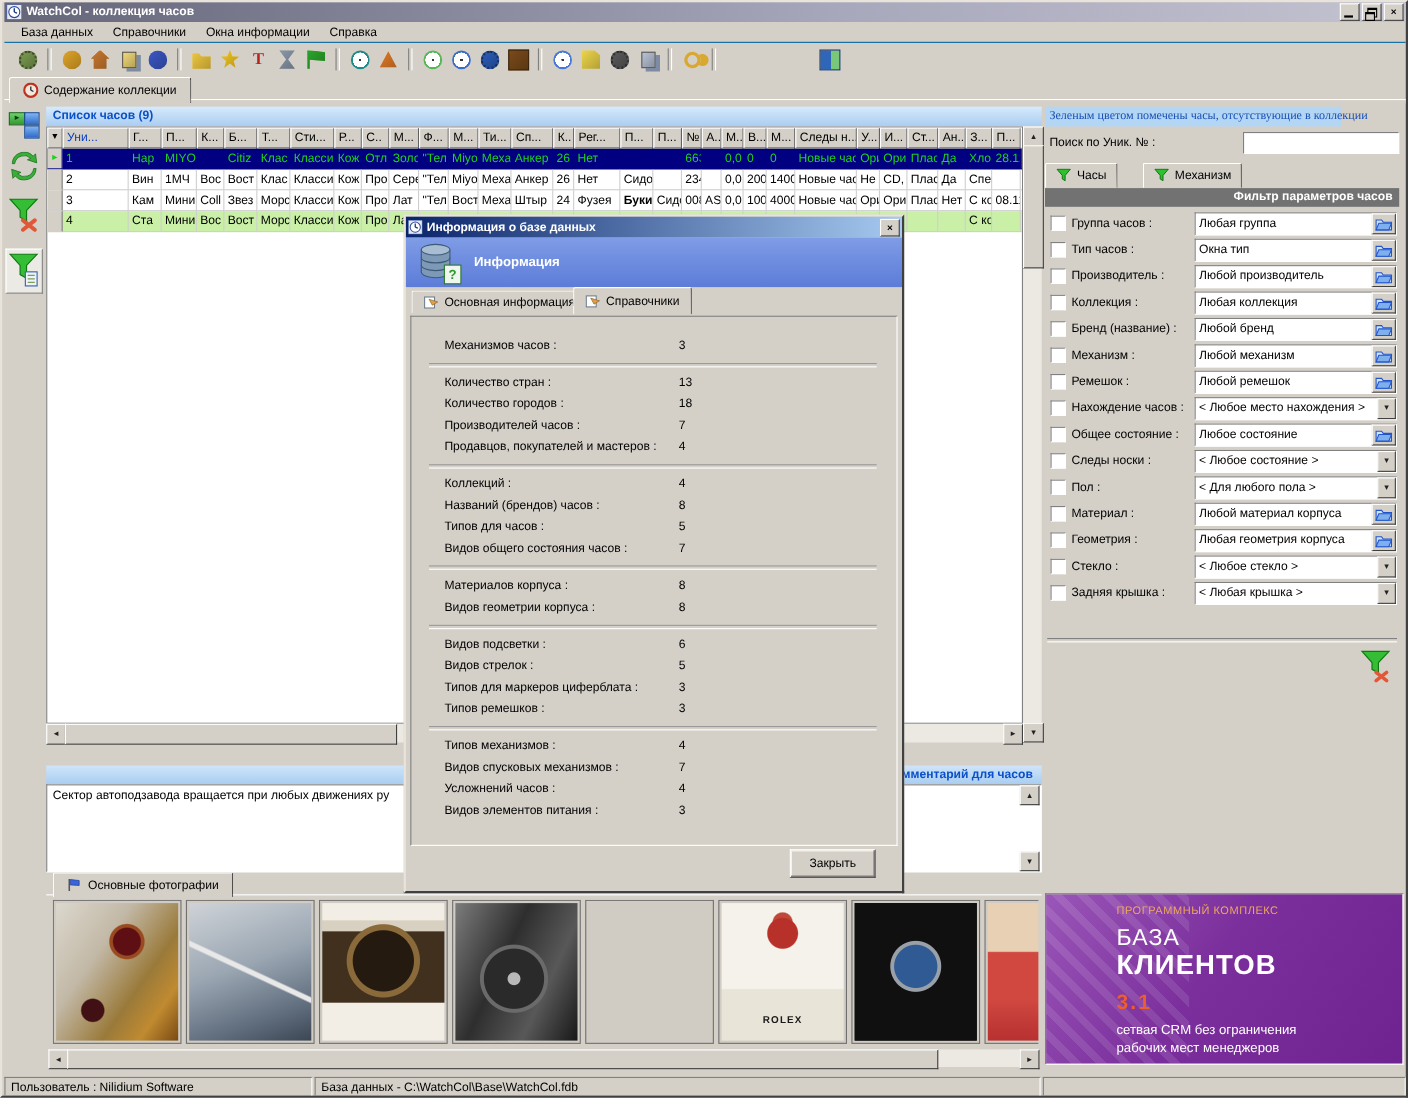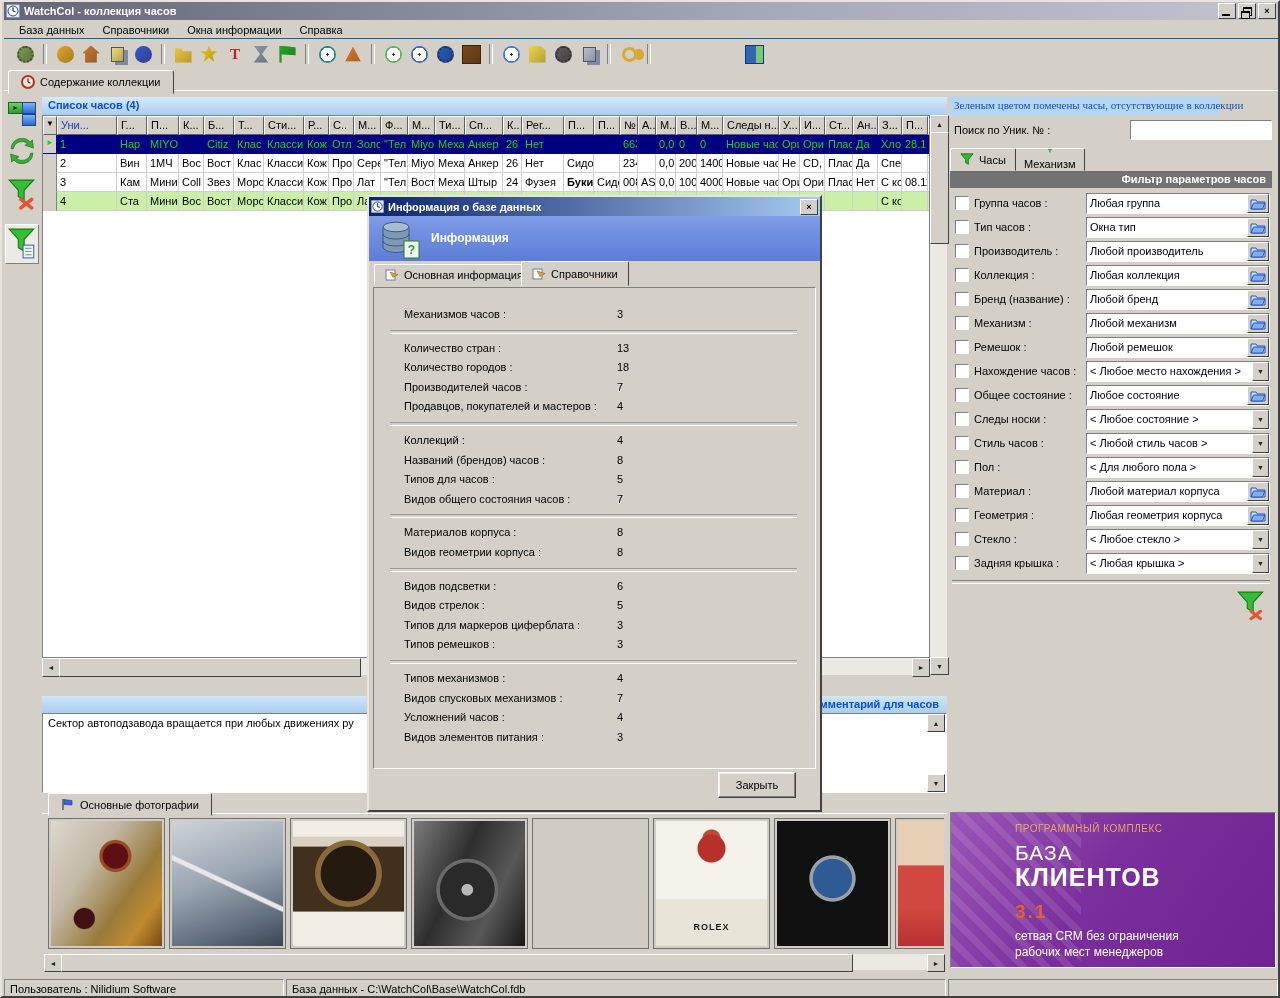--- a/index.html
+++ b/index.html
@@ -291,21 +291,21 @@
     </div>
     <div class="rail-item rail-btn">
       <svg width="28" height="32" viewBox="0 0 26 30">
         <path d="M1 2 h23 l-9 9.5 v11 l-5.5-3.2 v-7.8 Z" fill="#35bd35" stroke="#0f7a0f"></path>
         <rect x="14" y="17" width="10" height="12" fill="#eef2fc" stroke="#4466aa"></rect>
         <path d="M16 20 h6 M16 23 h6 M16 26 h6" stroke="#7aa050" stroke-width="1"></path>
       </svg>
     </div>
   </div>
 
-  <div id="list-title">Список часов (4)</div>
+  <div id="list-title">Список часов (9)</div>
   <div id="grid">
       <div class="grid-header">
         <div class="hcell ind">▼</div>
         <div class="hcell sorted" style="width: 60px;">Уни...</div>
         <div class="hcell" style="width: 30px;">Г...</div>
         <div class="hcell" style="width: 32px;">П...</div>
         <div class="hcell" style="width: 25px;">К...</div>
         <div class="hcell" style="width: 30px;">Б...</div>
         <div class="hcell" style="width: 30px;">Т...</div>
         <div class="hcell" style="width: 40px;">Сти...</div>
@@ -536,21 +536,21 @@
 
   <div id="notice">Зеленым цветом помечены часы, отсутствующие в коллекции</div>
   <span id="search-label">Поиск по Уник. № :</span>
   <div id="search-input"></div>
   <div class="rp-tab" style="left:948px;z-index:2;">
     <svg width="14" height="13" viewBox="0 0 16 15">
         <path d="M1 1 h14 l-5.5 6.5 v5.5 l-3-1.8 v-3.7 Z" fill="#2fbf2f" stroke="#107010"></path>
       </svg>
     <span>Часы</span>
   </div>
-  <div class="rp-tab" style="left:1012px;flex-direction:column;">
+  <div class="rp-tab" style="left:1037px;">
     <svg width="14" height="13" viewBox="0 0 16 15">
         <path d="M1 1 h14 l-5.5 6.5 v5.5 l-3-1.8 v-3.7 Z" fill="#2fbf2f" stroke="#107010"></path>
       </svg>
     <span>Механизм</span>
   </div>
   <div id="filter-header">Фильтр параметров часов</div>
   <div id="filter-rows">
       <div class="frow">
         <span class="fcheck"></span>
         <span class="flabel">Группа часов :</span>
@@ -661,28 +661,20 @@
               <path d="M3.5 6 h11.5 l-2.5 6 H1 Z" fill="#7fb0ee" stroke="#2255cc"></path>
             </svg>
           </span>
         </div>
       </div>
       <div class="frow">
         <span class="fcheck"></span>
         <span class="flabel">Следы носки :</span>
         <div class="ffield">
           <span class="fval">&lt; Любое состояние &gt;</span>
-          <span class="dbtn">▼</span>
-        </div>
-      </div>
-      <div class="frow">
-        <span class="fcheck"></span>
-        <span class="flabel">Стиль часов :</span>
-        <div class="ffield">
-          <span class="fval">&lt; Любой стиль часов &gt;</span>
           <span class="dbtn">▼</span>
         </div>
       </div>
       <div class="frow">
         <span class="fcheck"></span>
         <span class="flabel">Пол :</span>
         <div class="ffield">
           <span class="fval">&lt; Для любого пола &gt;</span>
           <span class="dbtn">▼</span>
         </div>

